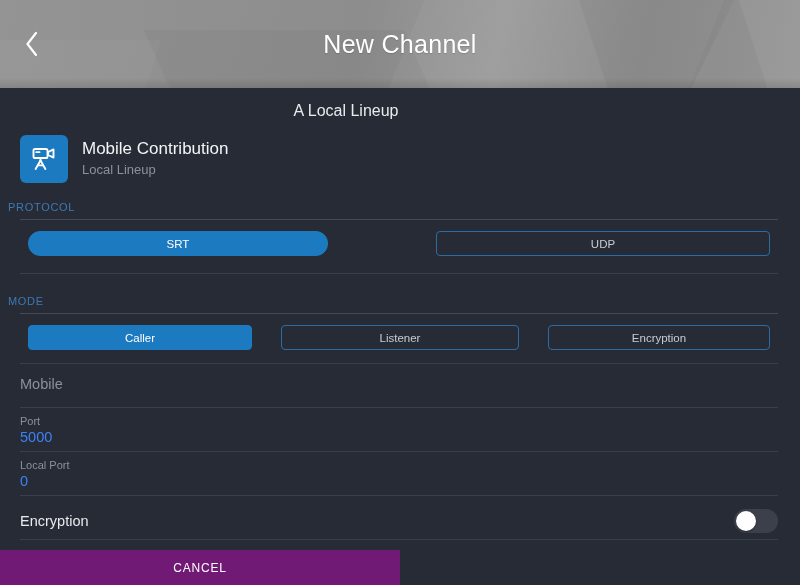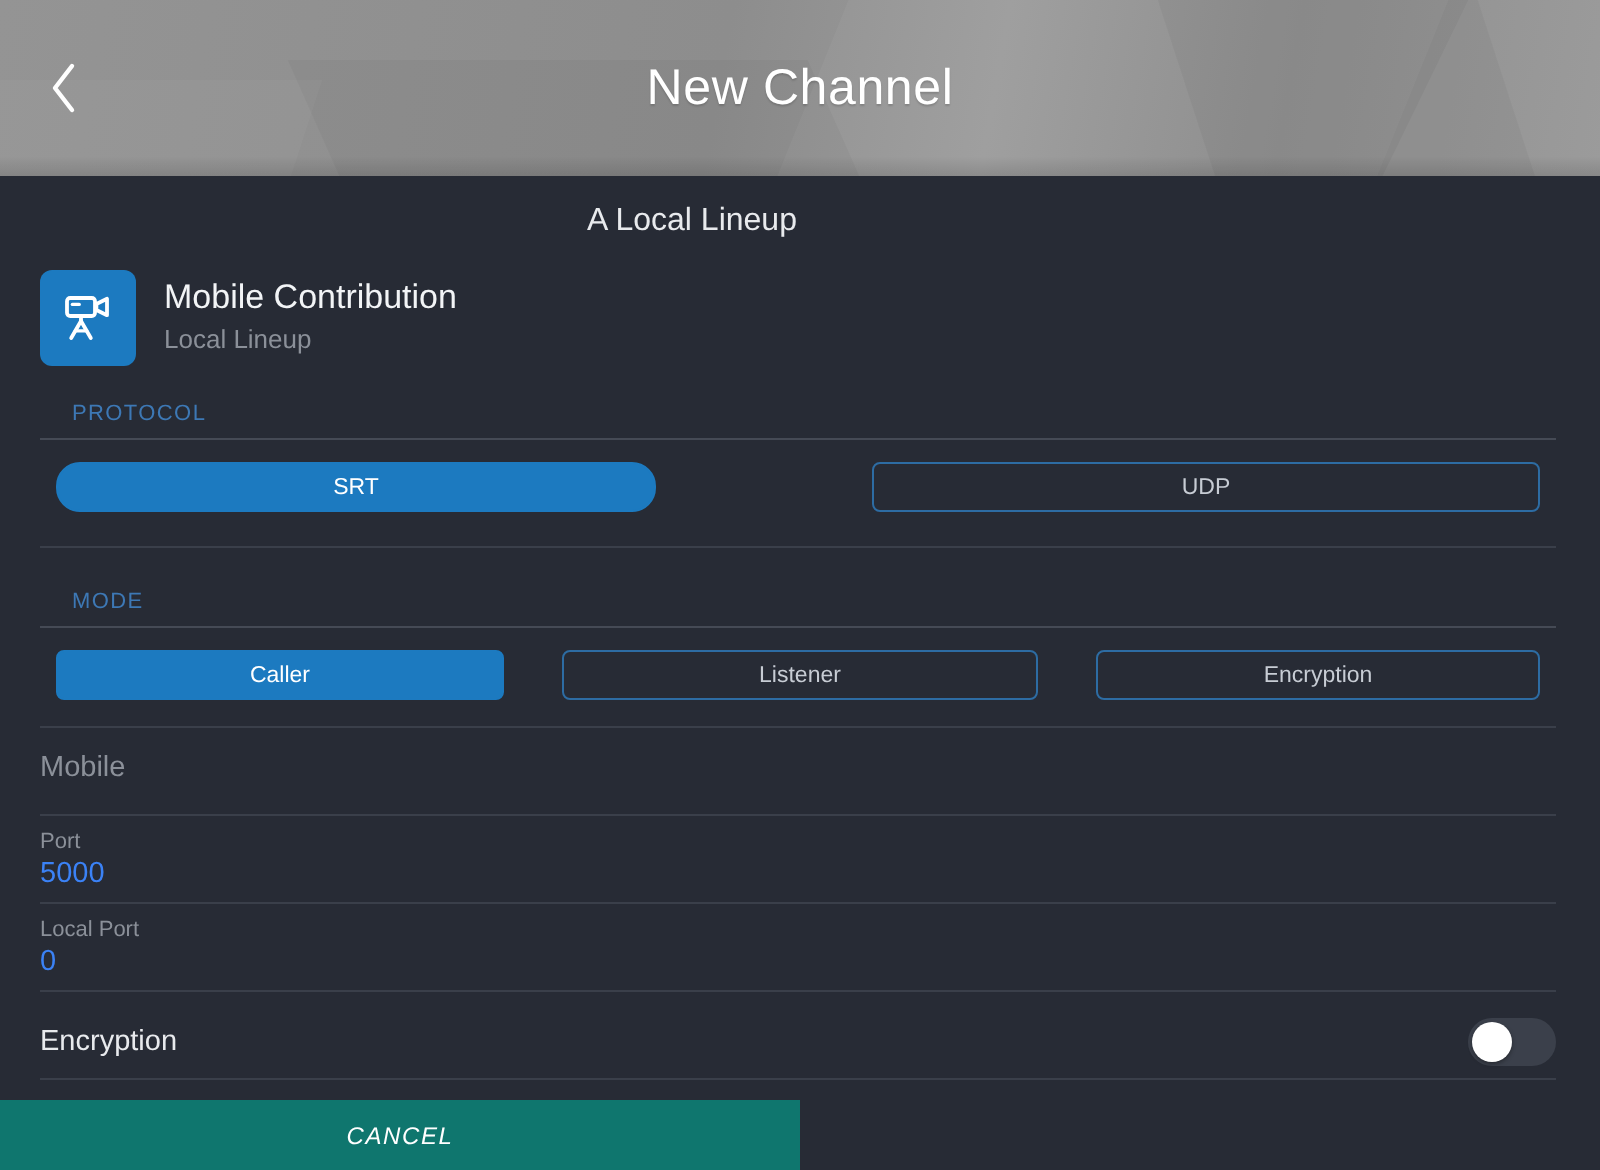--- a/index.html
+++ b/index.html
@@ -136,21 +136,21 @@
   .channel-sub {
     color: #8b9099;
     font-size: 13px;
     line-height: 18px;
     margin-top: 2px;
   }
 
   
   .section-label {
     position: absolute;
-    left: 36px;
+    left: 8px;
     color: #3d78b5;
     font-size: 11px;
     letter-spacing: 0.7px;
     text-align: right;
   }
   .divider {
     position: absolute;
     left: 20px;
     width: 758px;
     height: 1px;
@@ -241,21 +241,21 @@
     width: 400px;
     height: 35px;
     display: flex;
     align-items: center;
     justify-content: center;
     font-size: 12px;
     letter-spacing: 0.8px;
     color: #ffffff;
     cursor: pointer;
   }
-  .footer-btn.cancel { background: #0f766e; font-style: italic; }
+  .footer-btn.cancel { background: #701a75; }
   .footer-btn.add { background: #1c7ac0; }
 </style>
 </head>
 <body>
 
 <div id="app">
 
   <div class="header">
     <div class="facet facet-a"></div>
     <div class="facet facet-b"></div>

